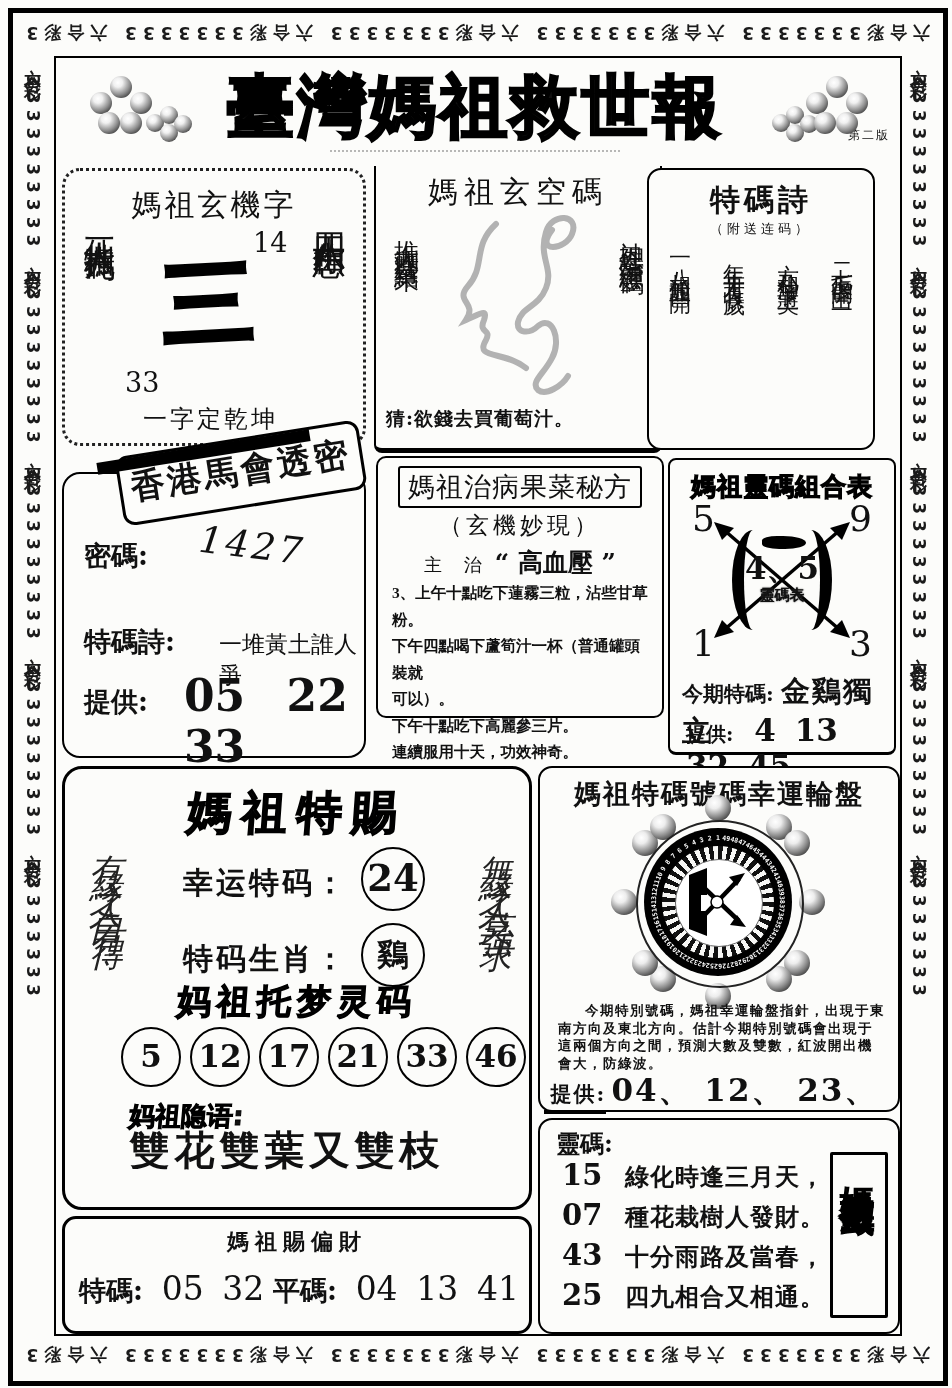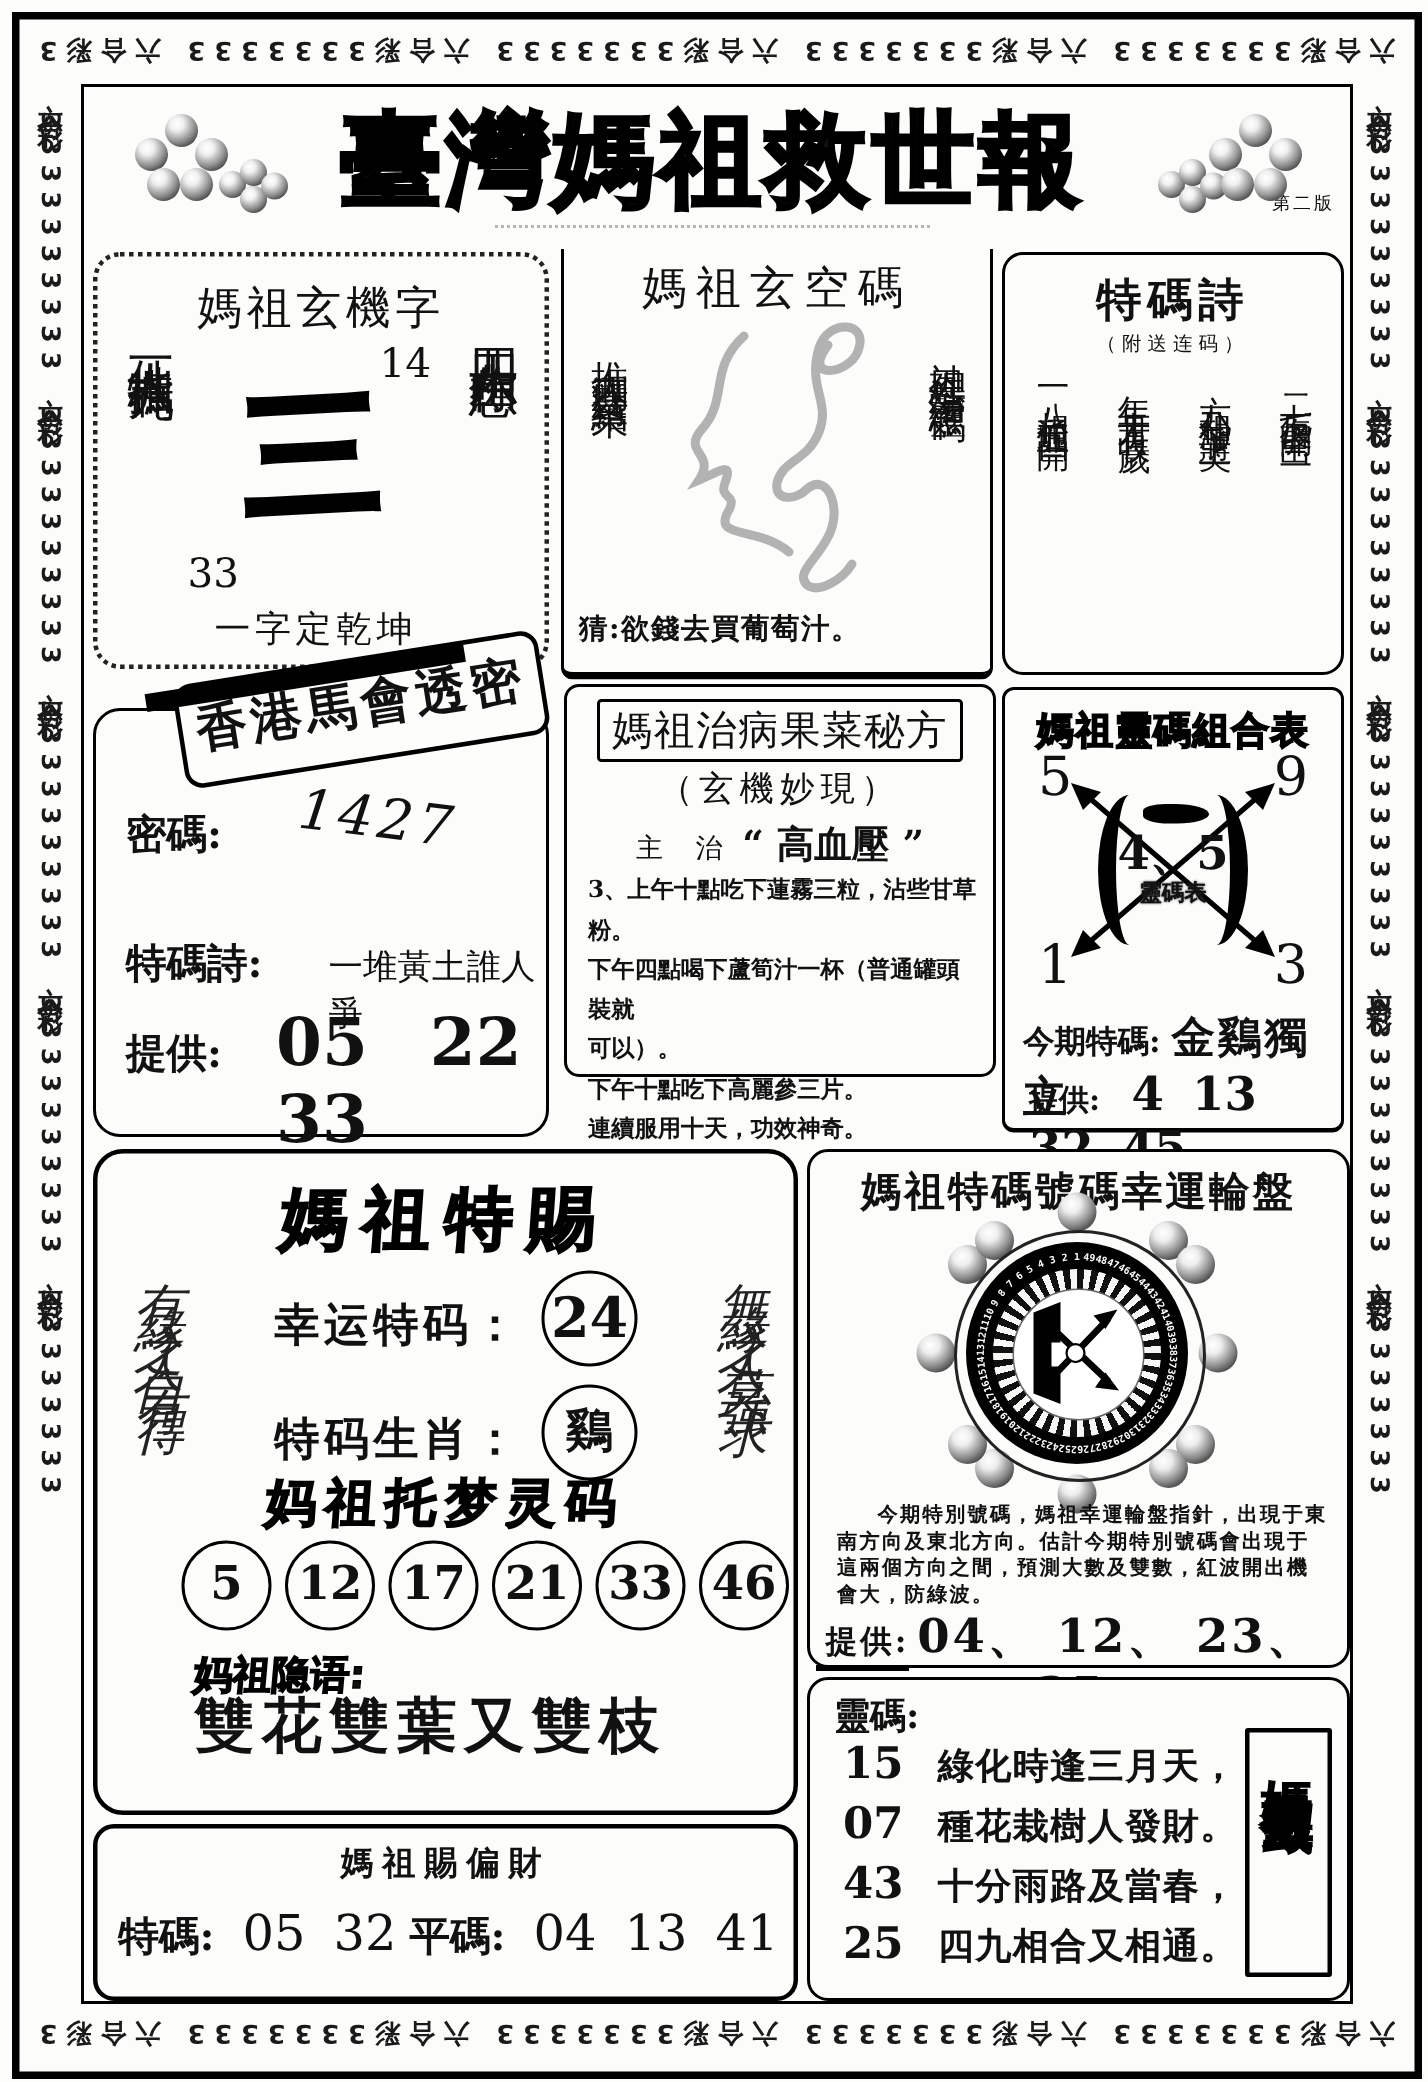--- a/index.html
+++ b/index.html
@@ -46,21 +46,21 @@
 
   
   .box-xuankong{left:374px;top:166px;width:284px;height:282px;border:2px solid #000;border-top:none;
                 border-bottom-width:5px;border-radius:0 0 8px 8px;background:transparent;position:absolute;}
   .box-xuankong .title{left:0;right:0;top:6px;text-align:center;font-size:30px;letter-spacing:6px;}
   .box-xuankong .lv{left:14px;top:54px;font-size:25px;letter-spacing:5px;}
   .box-xuankong .rv{right:12px;top:56px;font-size:25px;letter-spacing:5px;}
   .box-xuankong .hint{left:10px;top:240px;font-size:19px;font-weight:700;letter-spacing:1px;}
 
   
-  .box-temashi{left:668px;top:168px;width:224px;height:278px;border-radius:14px;}
+  .box-temashi{left:647px;top:168px;width:224px;height:278px;border-radius:14px;}
   .box-temashi .title{left:0;right:0;top:10px;text-align:center;font-size:30px;letter-spacing:4px;font-weight:600;}
   .box-temashi .subtitle{left:0;right:0;top:50px;text-align:center;font-size:13px;letter-spacing:4px;}
   .box-temashi .cols{left:16px;right:16px;top:76px;bottom:22px;display:flex;flex-direction:row-reverse;
                      justify-content:space-between;}
   .box-temashi .col{writing-mode:vertical-rl;font-size:22px;letter-spacing:5px;}
 
   
   .box-hk{left:62px;top:472px;width:300px;height:282px;border-radius:18px;}
   .stamp{left:118px;top:438px;width:240px;height:64px;border:3.5px solid #000;border-radius:12px;
          transform:rotate(-9deg);background:#fdfdfb;text-align:center;font-size:34px;font-weight:800;
@@ -76,21 +76,21 @@
 
   
   .box-remedy{left:376px;top:456px;width:284px;height:258px;border-radius:10px;border-width:2px;}
   .box-remedy .title-wrap{left:0;right:0;top:8px;text-align:center;}
   .box-remedy .title-box{display:inline-block;border:2.5px solid #000;border-radius:3px;padding:1px 8px;
                          font-size:27px;letter-spacing:1px;}
   .box-remedy .subtitle{left:0;right:0;top:52px;text-align:center;font-size:23px;letter-spacing:4px;}
   .box-remedy .treats{left:0;right:0;top:88px;text-align:center;}
   .box-remedy .treats .lab{font-size:18px;letter-spacing:8px;}
   .box-remedy .treats .val{font-size:25px;font-weight:700;}
-  .box-remedy .lines{left:14px;right:10px;top:122px;font-size:15.5px;font-weight:600;line-height:26.5px;}
+  .box-remedy .lines{left:14px;right:10px;top:122px;font-size:15.5px;font-weight:600;line-height:26.5px;font-family:Liberation Serif, serif;}
 
   
   .box-combo{left:668px;top:458px;width:224px;height:292px;border-radius:8px;border-bottom-width:3.5px;}
   .box-combo .title{left:0;right:0;top:10px;text-align:center;font-size:25px;font-weight:900;
                     letter-spacing:1px;-webkit-text-stroke:1.2px #000;}
   .combo-diagram{left:10px;top:44px;width:204px;height:152px;}
   .combo-diagram svg{position:absolute;left:0;top:0;}
   .combo-corner{position:absolute;font-size:36px;}
   .c-tl{left:12px;top:-6px;} .c-tr{right:12px;top:-6px;}
   .c-bl{left:12px;bottom:-8px;} .c-br{right:12px;bottom:-8px;}

